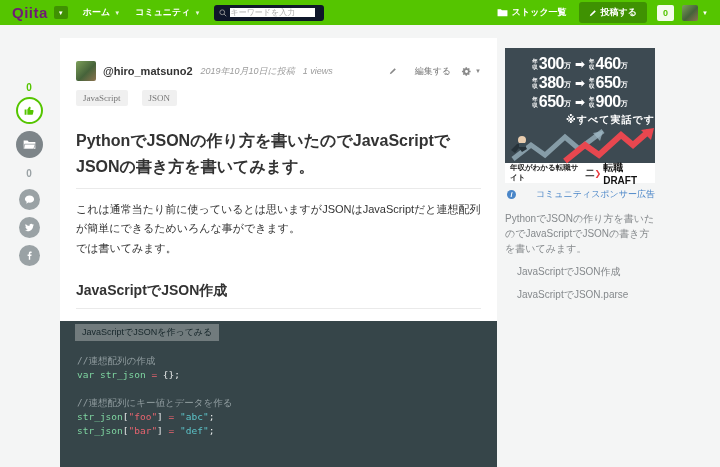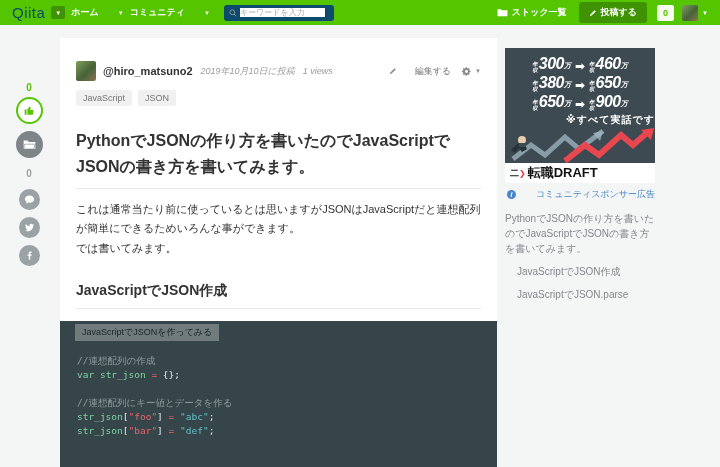--- a/index.html
+++ b/index.html
@@ -2,26 +2,26 @@
 <html><head>
 <meta charset="utf-8">
 <style>
   * { margin:0; padding:0; box-sizing:border-box; }
   html,body { width:720px; height:467px; overflow:hidden; }
   body { font-family:"Liberation Sans","DejaVu Sans",sans-serif; background:#f4f5f5; position:relative; color:#333; }
 
   
   .navbar { position:absolute; left:0; top:0; width:720px; height:25px; background:#55c500;
             display:flex; align-items:center; padding:0 12px; gap:0; z-index:10; }
-  .logo { color:#0c4a6e; font-size:15px; font-weight:400; letter-spacing:.5px; margin-right:6px; }
+  .logo { color:#701a75; font-size:15px; font-weight:700; letter-spacing:.5px; margin-right:6px; }
   .logo-dd { width:14px; height:13px; background:#3f9202; border-radius:2px; color:#fff; font-size:6px;
              display:flex; align-items:center; justify-content:center; }
-  .nav-link { color:#fff; font-size:9px; font-weight:bold; margin-left:6px; display:flex; align-items:center; gap:19px; }
+  .nav-link { color:#fff; font-size:9px; font-weight:bold; margin-left:15px; display:flex; align-items:center; gap:4px; }
   .caret { font-size:6px; opacity:.85; }
-  .search-box { margin-left:14px; width:110px; height:16px; background:#0c4a6e; border-radius:3px;
+  .search-box { margin-left:14px; width:110px; height:16px; background:#0f172a; border-radius:3px;
                 display:flex; align-items:center; padding:0 5px; gap:3px; }
   .search-box input { border:none; outline:none; width:85px; font-size:8px; color:#333; font-family:inherit; }
   .search-box input::placeholder { color:#aaa; }
   .nav-spacer { flex:1; }
   .stock-link { color:#fff; font-size:9px; font-weight:bold; display:flex; align-items:center; gap:4px; margin-right:12px; }
   .post-btn { background:#3f9202; border:none; border-radius:3px; color:#fff; font-size:9px; font-weight:bold;
               padding:4px 10px; display:flex; align-items:center; gap:4px; font-family:inherit;justify-content:center; }
   .notif-badge { background:#f4fbec; border-radius:2px; color:#55c500; font-size:9px; font-weight:bold;
                  padding:3px 6px; margin-left:10px; }
   .nav-avatar { width:16px; height:16px; border-radius:2px; margin-left:8px;
@@ -44,21 +44,21 @@
   .pad { margin-left:16px; margin-right:16px; }
   .art-head { margin-top:23px; display:flex; align-items:center; }
   .art-avatar { width:20px; height:20px; border-radius:2px; margin-right:7px;
                 background:linear-gradient(135deg,#7da05a 0%,#46633a 55%,#8c7350 100%); }
   .art-user { font-size:11px; font-weight:bold; color:#333; }
   .art-meta { font-size:9px; color:#9b9b9b; margin-left:8px;font-style:italic; }
   .art-actions { margin-left:auto; display:flex; align-items:center; gap:10px; color:#777; }
   .edit-link { font-size:9px; color:#777; display:flex; align-items:center; gap:18px; }
   .gear-wrap { display:flex; align-items:center; gap:3px; color:#8a8a8a; font-size:6px; }
   .art-title { margin-top:15px; font-size:20px; font-weight:bold; color:#333; letter-spacing:.2px; }
-  .tag-row { margin-top:9px; display:flex; gap:6px; }
+  .tag-row { margin-top:9px; display:flex; gap:14px;font-family:Liberation Serif, serif; }
   .tag { background:#f0f0f0; color:#777; font-size:9px; padding:3px 7px; border-radius:2px; }
   .h2 { margin-top:22px; font-size:16px; font-weight:bold; line-height:1.6; color:#333;
         padding-bottom:9px; border-bottom:1px solid #eaeaea; }
   .para { margin-top:11px; font-size:11px; line-height:1.75; color:#333; }
   .para2 { font-size:11px; line-height:1.75; color:#333; }
   .h3 { margin-top:24px; font-size:14px; font-weight:bold; color:#333;
         padding-bottom:8px; border-bottom:1px solid #eaeaea; }
   .code-block { margin-top:12px; background:#364549; flex:1; }
   .code-label { display:inline-block; margin-left:15px; background:#717b7d; color:#16262a;
                 font-size:9px; padding:2px 7px; }
@@ -69,33 +69,33 @@
   pre.code .id  { color:#7ed4a0; }
   pre.code .op  { color:#e8646f; }
   pre.code .key { color:#e8646f; }
   pre.code .val { color:#5cc3c8; }
   pre.code .pl  { color:#e8eaea; }
 
   
   .sidebar { position:absolute; left:505px; top:48px; width:150px; }
   .ad { background:#3d4a52; width:150px; }
   .ad-rows { padding-top:7px; }
-  .ad-row { display:flex; align-items:flex-end; justify-content:center; color:#fff; margin-bottom:1px;font-style:italic; }
+  .ad-row { display:flex; align-items:center; justify-content:center; color:#fff; margin-bottom:1px; }
   .ad-row .yen { font-size:5.5px; line-height:1.1; font-weight:bold; margin-right:1px; }
   .ad-row .num { font-size:16px; font-weight:bold; letter-spacing:-.5px; }
   .ad-row .man { font-size:7px; font-weight:bold; align-self:flex-end; margin-bottom:2px; }
   .ad-row .arr { font-size:12px; font-weight:bold; margin:0 4px; }
   .ad-note { text-align:right; color:#fff; font-size:10px; font-weight:bold; margin-top:2px; letter-spacing:1px; }
   .ad-chart { display:block; }
   .ad-footer { background:#fff; height:20px; display:flex; align-items:center; justify-content:space-between; padding:0 5px; }
   .ad-footer .cap { font-size:7.5px; font-weight:bold; color:#222; }
   .ad-logo { display:flex; align-items:center; gap:1px; }
   .ad-logo .bars { font-size:9px; font-weight:bold; color:#111; letter-spacing:-1px; }
   .ad-logo .chev { font-size:8px; font-weight:bold; color:#e8383d; margin-right:1px; }
-  .ad-logo .brand { font-size:13px; font-weight:bold; color:#111; }
+  .ad-logo .brand { font-size:10px; font-weight:bold; color:#111; }
   .sponsor { margin-top:5px; text-align:right; font-size:9px; color:#4a86c8; display:flex; justify-content:flex-end; align-items:center; gap:20px; }
   .info-dot { width:9px; height:9px; border-radius:50%; background:#4a86c8; color:#fff; font-size:7px; font-weight:bold;
               display:inline-flex; align-items:center; justify-content:center; font-style:italic; }
   .toc { margin-top:10px; }
   .toc-item { font-size:10px; color:#85898c; line-height:1.5; margin-bottom:8px; cursor:pointer; }
   .toc-item.indent { margin-left:12px; }
 </style>
 </head>
 <body>
 
@@ -245,20 +245,21 @@
     <svg class="ad-chart" width="150" height="36" viewBox="0 0 150 36">
       <polyline points="8,32 26,18 40,28 60,10 74,22 98,4" fill="none" stroke="#9fb8c4" stroke-width="5" opacity=".75"></polyline>
       <polygon points="98,4 88,6 95,14" fill="#9fb8c4" opacity=".75"></polygon>
       <polyline points="60,34 80,18 94,28 116,8 128,18 144,4" fill="none" stroke="#e8474f" stroke-width="6"></polyline>
       <polygon points="149,1 136,3 146,13" fill="#e8474f"></polygon>
       <circle cx="17" cy="13" r="4" fill="#e9cdaf"></circle>
       <path d="M12 17l7-1 3 6-5 3-3-4-4 5-4-3z" fill="#273239"></path>
       <rect x="14" y="16" width="7" height="4" fill="#3c4c55"></rect>
     </svg>
     <div class="ad-footer">
+      <span class="cap">年収がわかる転職サイト</span>
       <span class="ad-logo">
         <span class="bars">二</span>
         <span class="chev">❯</span>
         <span class="brand">転職DRAFT</span>
       </span>
     </div>
   </div>
   <div class="sponsor">
     <span class="info-dot">i</span>
     <span>コミュニティスポンサー広告</span>

